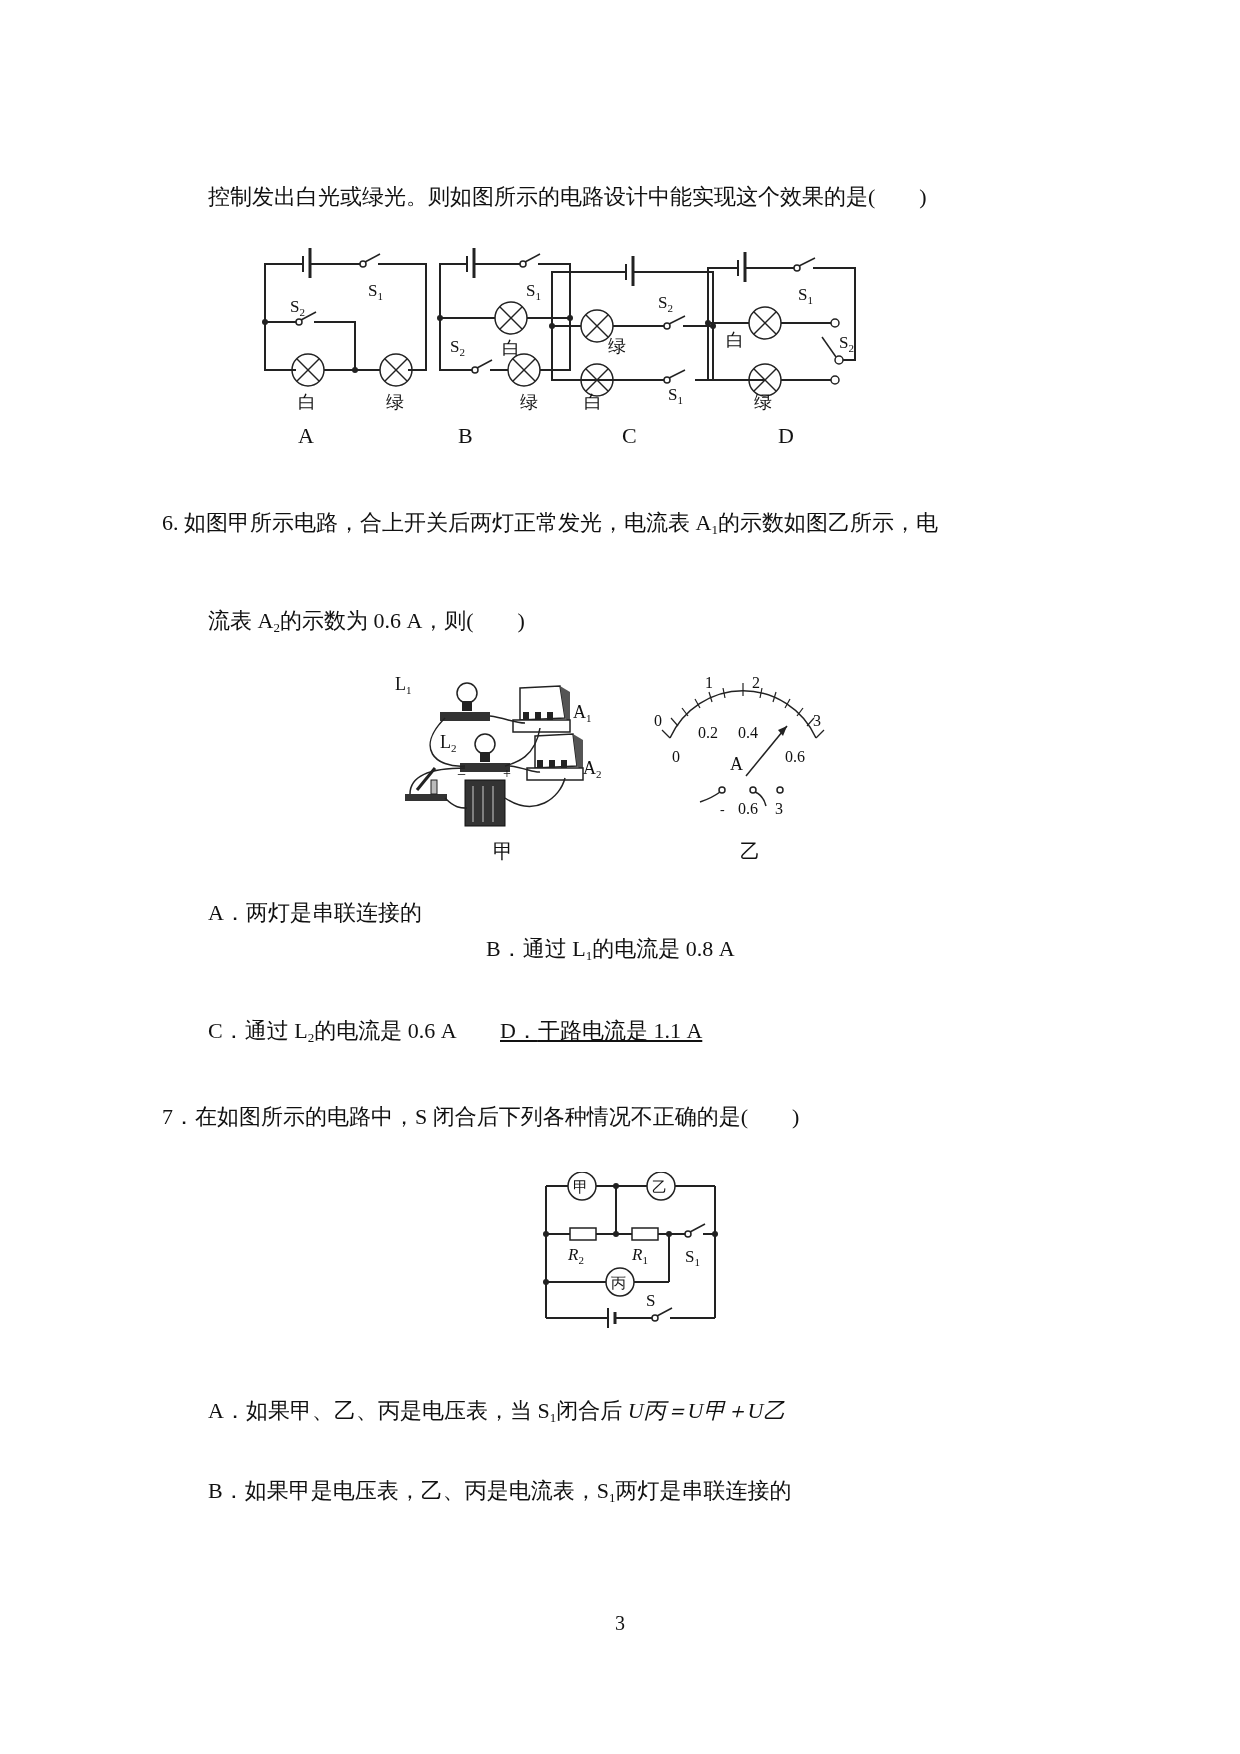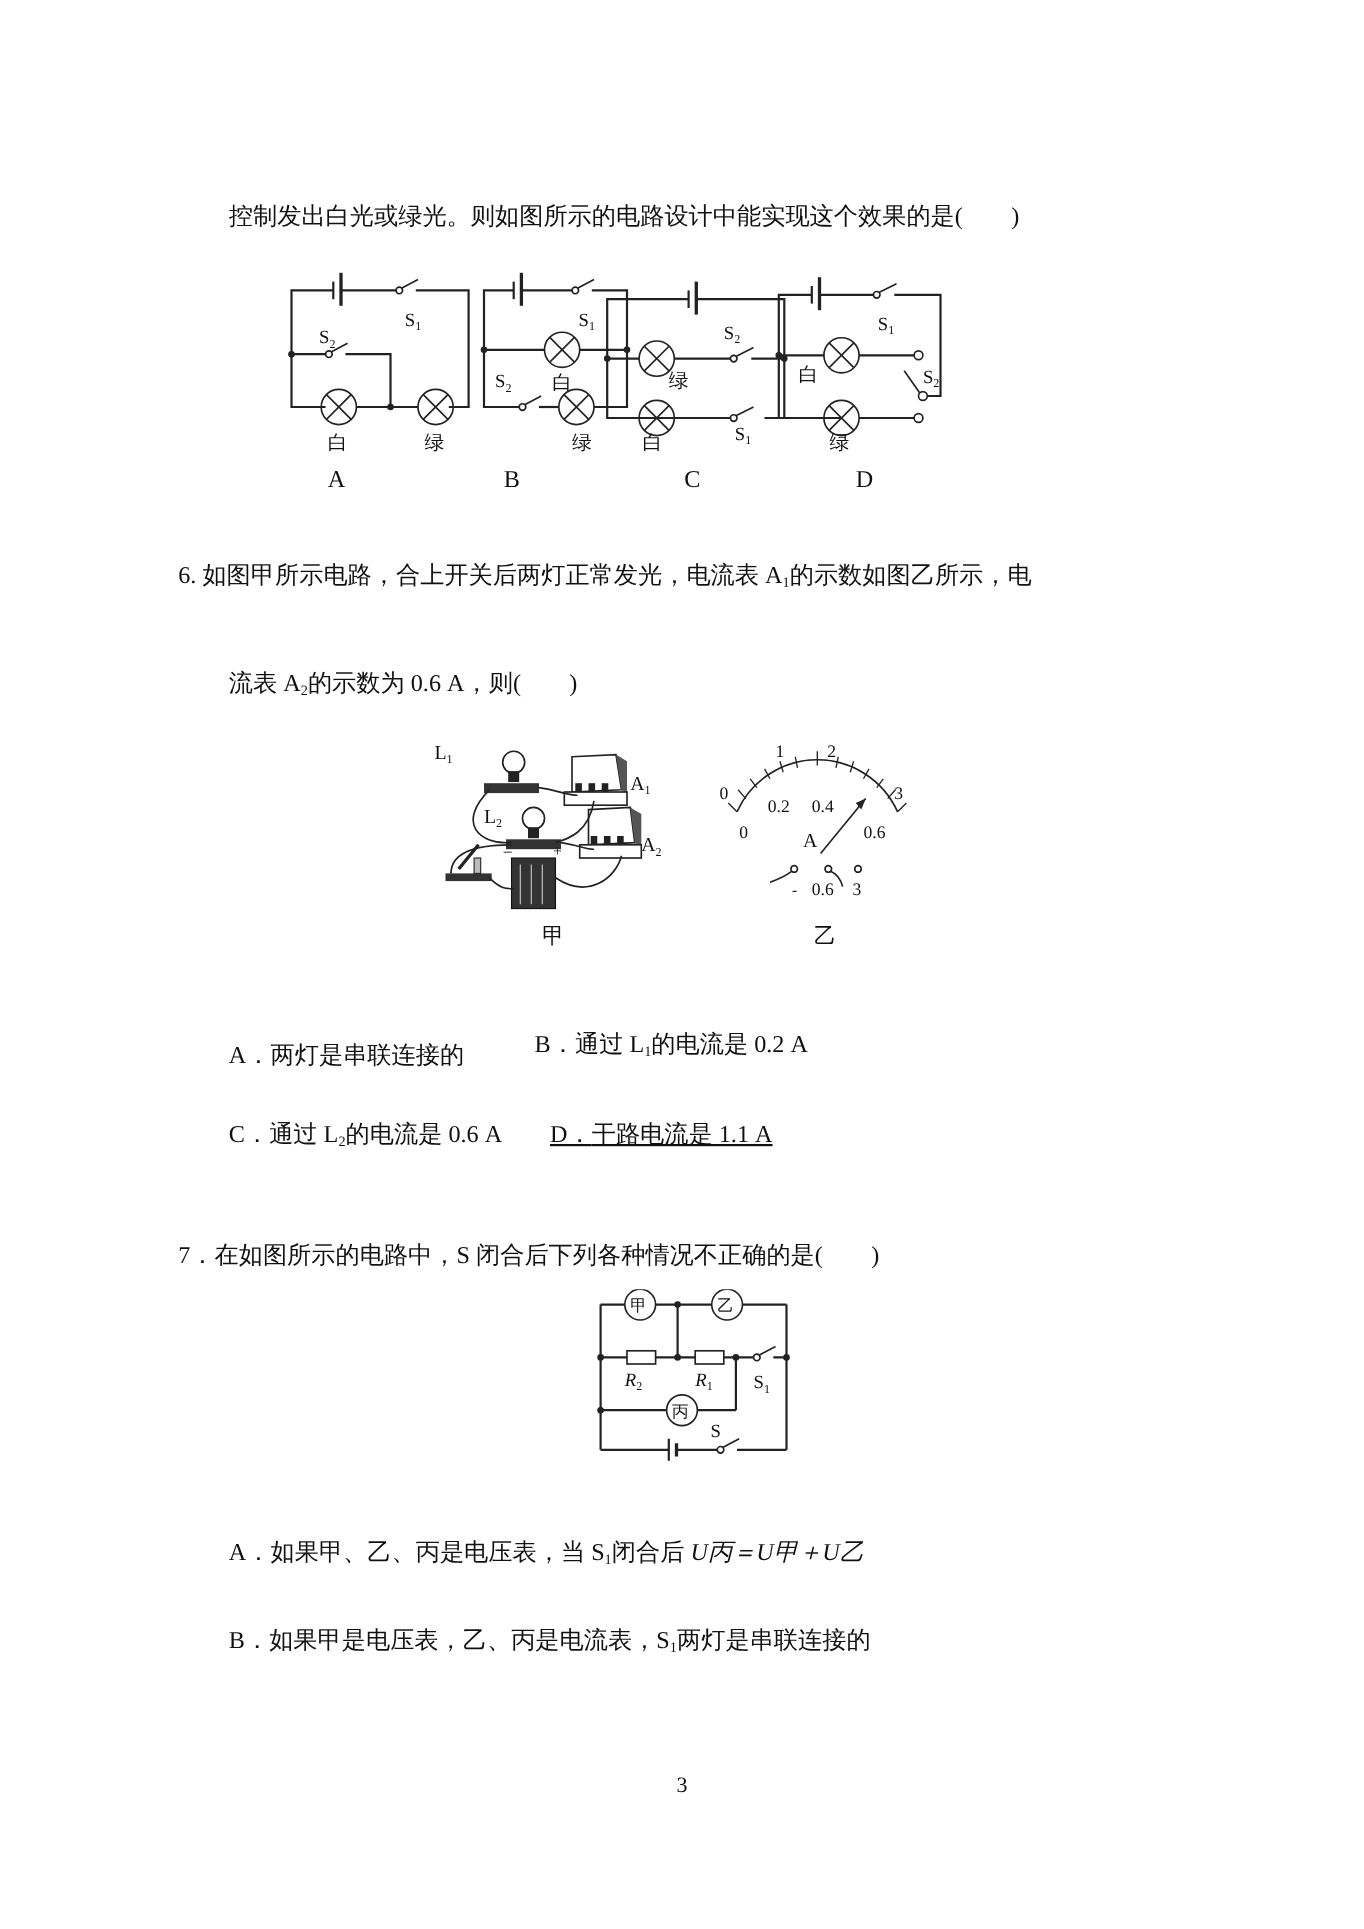--- a/index.html
+++ b/index.html
@@ -224,34 +224,34 @@
     <path class="thin" d="M70,124 C62,130 56,132 50,134"></path>
   <circle cx="103" cy="122" r="3" class="thin" fill="#fff"></circle>
     <path class="thin" d="M105,124 C110,126 114,130 116,138"></path>
   <circle cx="130" cy="122" r="3" class="thin" fill="#fff"></circle>
   <text x="70" y="146" font-size="14">-</text>
   <text x="88" y="146" font-size="16">0.6</text>
   <text x="125" y="146" font-size="16">3</text>
 </svg>
 <div class="line" style="left:740px; top:836px; font-size:20px;">乙</div>
 
-<div class="line" style="left:208px; top:944px;text-align:right;">
+<div class="line" style="left:208px; top:898px;text-align:right;">
   <span>A．</span><span>两灯是串联连接的</span>
 </div>
 <div class="line" style="left:486px; top:934px;">
-  <span>B．</span><span>通过 L</span><span class="sub">1</span><span>的电流是 0.2 A</span>
+  <span>B．</span><span>通过 L</span><span class="sub">1</span><span>的电流是 0.8 A</span>
 </div>
 <div class="line" style="left:208px; top:1016px;">
   <span>C．</span><span>通过 L</span><span class="sub">2</span><span>的电流是 0.6 A</span>
 </div>
 <div class="line" style="left:500px; top:1016px;text-decoration:underline;">
   <span>D．</span><span>干路电流是 1.1 A</span>
 </div>
 
-<div class="line" style="left:162px; top:1102px;margin-top:24px;">7．在如图所示的电路中，S 闭合后下列各种情况不正确的是(　　)</div>
+<div class="line" style="left:162px; top:1102px;">7．在如图所示的电路中，S 闭合后下列各种情况不正确的是(　　)</div>
 
 <svg class="fig" style="left:540px; top:1172px;" width="190" height="160" viewBox="0 0 190 160">
   <line class="wire" x1="6" y1="14" x2="28" y2="14"></line>
     <line class="wire" x1="56" y1="14" x2="107" y2="14"></line>
     <line class="wire" x1="135" y1="14" x2="175" y2="14"></line>
   <line class="wire" x1="6" y1="14" x2="6" y2="146"></line>
     <line class="wire" x1="175" y1="14" x2="175" y2="146"></line>
   <circle cx="42" cy="14" r="14" class="thin" fill="#fff"></circle>
     <text x="33" y="20" font-size="15">甲</text>
   <circle cx="121" cy="14" r="14" class="thin" fill="#fff"></circle>

